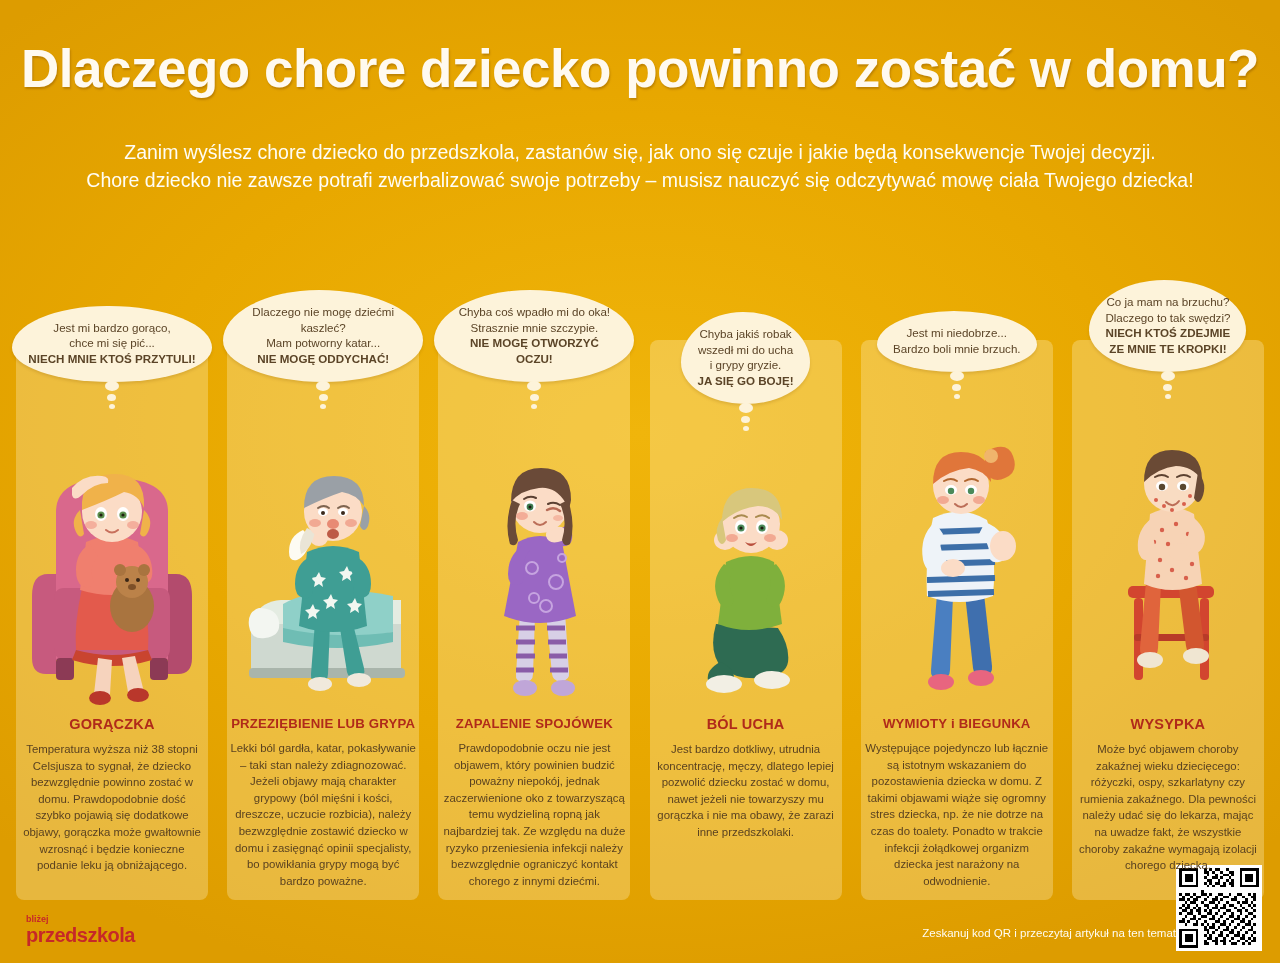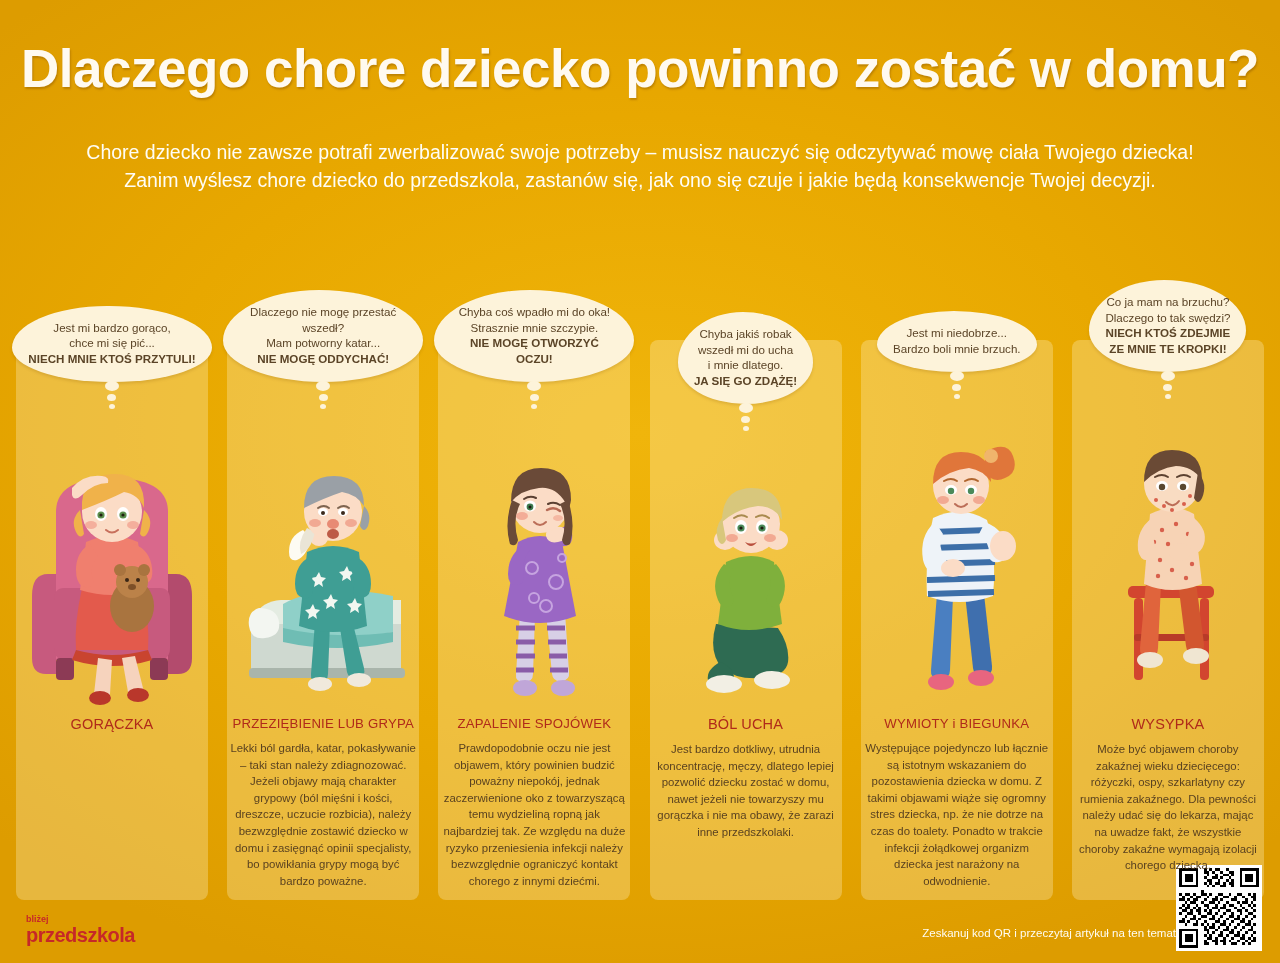--- a/index.html
+++ b/index.html
@@ -109,21 +109,21 @@
     display: flex;
     align-items: flex-end;
     justify-content: center;
   }
   .art svg { display: block; }
 
   
   .head {
     position: relative; z-index: 3;
     color: #b02a1a;
-    font-weight: normal;
+    font-weight: bold;
     font-size: 14.5px;
     letter-spacing: .2px;
     text-align: center;
     margin-top: 4px;
     text-transform: uppercase;
     white-space: nowrap;
   }
   .head.small { font-size: 13.2px; }
   .head.mixed { text-transform: none; }
   .desc {
@@ -159,22 +159,22 @@
   .qr svg { display: block; }
 </style>
 </head>
 <body>
 
 <div class="page">
   <div class="bg-glow"></div>
 
   <div class="title">Dlaczego chore dziecko powinno zostać w domu?</div>
   <div class="subtitle">
+    <div>Zanim wyślesz chore dziecko do przedszkola, zastanów się, jak ono się czuje i jakie będą konsekwencje Twojej decyzji.</div>
     <div>Chore dziecko nie zawsze potrafi zwerbalizować swoje potrzeby – musisz nauczyć się odczytywać mowę ciała Twojego dziecka!</div>
-    <div>Zanim wyślesz chore dziecko do przedszkola, zastanów się, jak ono się czuje i jakie będą konsekwencje Twojej decyzji.</div>
   </div>
 
   <div class="cols">
 
     <div class="col">
       <div class="band"></div>
       <div class="bubble-wrap">
         <div class="bubble">
           <div>Jest mi bardzo gorąco,</div>
           <div>chce mi się pić...</div>
@@ -227,27 +227,28 @@
           <circle cx="89" cy="123" r="1.6" fill="#20200f"></circle>
           <circle cx="111" cy="123" r="1.6" fill="#20200f"></circle>
           <ellipse cx="79" cy="133" rx="6" ry="4" fill="#f2a08d" opacity=".75"></ellipse>
           <ellipse cx="121" cy="133" rx="6" ry="4" fill="#f2a08d" opacity=".75"></ellipse>
           <path d="M94 138 q6 5 12 0" stroke="#c8705c" stroke-width="2" fill="none" stroke-linecap="round"></path>
 
           <path d="M60 96 q12-14 30-12 q8 1 6 7 q-14 0 -26 12 q-8 7 -10 0z" fill="#fbdcc6"></path>
         </svg>
       </div>
       <div class="head">GORĄCZKA</div>
+      <div class="desc">Temperatura wyższa niż 38 stopni Celsjusza to sygnał, że dziecko bezwzględnie powinno zostać w domu. Prawdopodobnie dość szybko pojawią się dodatkowe objawy, gorączka może gwałtownie wzrosnąć i będzie konieczne podanie leku ją obniżającego.</div>
     </div>
 
     <div class="col">
       <div class="band"></div>
       <div class="bubble-wrap">
         <div class="bubble">
-          <div>Dlaczego nie mogę przestać wszedł?</div>
+          <div>Dlaczego nie mogę dziećmi kaszleć?</div>
           <div>Mam potworny katar...</div>
           <div style="font-weight:bold">NIE MOGĘ ODDYCHAĆ!</div>
           <span class="dots">
               <i></i>
               <i></i>
               <i></i>
             </span>
         </div>
       </div>
       <div class="art">
@@ -365,22 +366,22 @@
       <div class="head small">ZAPALENIE SPOJÓWEK</div>
       <div class="desc">Prawdopodobnie oczu nie jest objawem, który powinien budzić poważny niepokój, jednak zaczerwienione oko z towarzyszącą temu wydzieliną ropną jak najbardziej tak. Ze względu na duże ryzyko przeniesienia infekcji należy bezwzględnie ograniczyć kontakt chorego z innymi dziećmi.</div>
     </div>
 
     <div class="col">
       <div class="band"></div>
       <div class="bubble-wrap" style="height:172px">
         <div class="bubble">
           <div>Chyba jakiś robak</div>
           <div>wszedł mi do ucha</div>
-          <div>i mnie dlatego.</div>
-          <div style="font-weight:bold">JA SIĘ GO ZDĄŻĘ!</div>
+          <div>i grypy gryzie.</div>
+          <div style="font-weight:bold">JA SIĘ GO BOJĘ!</div>
           <span class="dots">
               <i></i>
               <i></i>
               <i></i>
             </span>
         </div>
       </div>
       <div class="art" style="height:308px">
         <svg width="200" height="300" viewBox="0 0 200 300">
 

